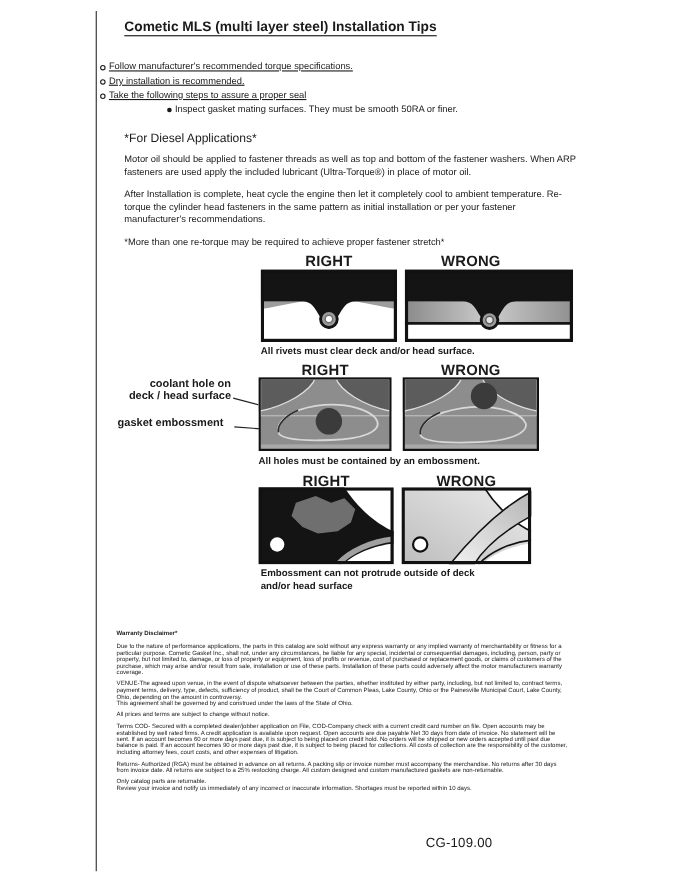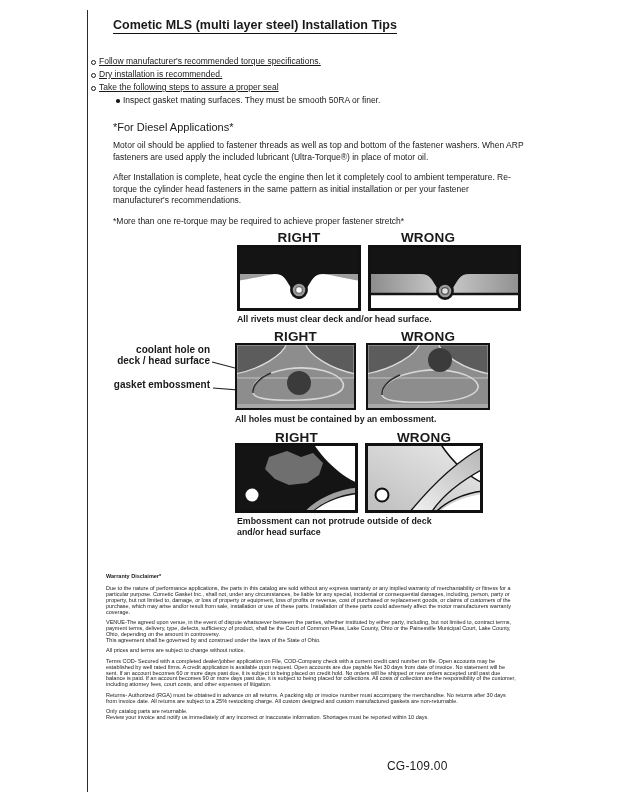--- a/index.html
+++ b/index.html
@@ -10,21 +10,21 @@
   }
   .left-rule{position:absolute;left:87px;top:10px;width:1px;height:782px;background:#2b2b2b;}
   .content{position:absolute;left:90px;top:15px;width:440px;}
   .title{margin-left:23px;display:inline-block;font-size:12.5px;font-weight:bold;
          border-bottom:1.5px solid #111;padding-bottom:1px;text-align:right;}
   .bullets{margin-top:21px;font-size:8.5px;line-height:13px;text-decoration:underline;}
   .bullet{position:relative;padding-left:9px;}
   .bullet::before{content:"";position:absolute;left:1px;top:4.5px;width:3px;height:3px;
                   border:0.9px solid #1a1a1a;border-radius:50%;}
   .sub-bullets{margin-left:25px;font-size:8.5px;line-height:13px;}
-  .sub-bullet{position:relative;padding-left:8px;}
+  .sub-bullet{position:relative;padding-left:8px;margin-left:36px;}
   .sub-bullet::before{content:"";position:absolute;left:1px;top:5px;width:3.6px;height:3.6px;
                   background:#1a1a1a;border-radius:50%;}
   .diesel-heading{margin:14px 0 7px 23px;font-size:11px;font-weight:normal;}
   .para{margin:0 0 9px 23px;width:412px;font-size:8.5px;line-height:11.5px;}
   .dlabel{position:absolute;font-size:13.5px;font-weight:bold;text-align:center;letter-spacing:0.2px;}
   .dcaption{position:absolute;font-size:8.8px;font-weight:bold;line-height:11px;}
   .panel{position:absolute;display:block;}
   .callout{position:absolute;font-size:10px;font-weight:bold;text-align:right;line-height:10.5px;}
   .connectors{position:absolute;left:210px;top:350px;}
   .disclaimer{position:absolute;left:106px;top:574px;width:412px;font-size:5.5px;line-height:5.9px;}
@@ -87,21 +87,21 @@
 
 <div class="dcaption" style="left:237px;top:314px;">All rivets must clear deck and/or head surface.</div>
 
 <div class="dlabel" style="left:235px;top:329px;width:121px;">RIGHT</div>
 <div class="dlabel" style="left:366px;top:329px;width:124px;">WRONG</div>
 
 <div class="callout" style="left:100px;top:345px;width:110px;">
   <div>coolant hole on</div>
   <div>deck / head surface</div>
 </div>
-<div class="callout" style="left:100px;top:380px;width:110px;">gasket embossment</div>
+<div class="callout" style="left:100px;top:380px;width:110px;text-align:center;">gasket embossment</div>
 
 <svg class="connectors" width="92" height="48" viewBox="0 0 92 48">
   <line x1="2" y1="12" x2="82" y2="33" stroke="#222222" stroke-width="1.1"></line>
   <line x1="3" y1="38" x2="54" y2="42" stroke="#222222" stroke-width="1.1"></line>
 </svg>
 
 <svg class="panel" style="left:235px;top:343px;" width="121" height="67" viewBox="0 0 121 67">
   <rect x="0" y="0" width="121" height="67" fill="#8d8d8d"></rect>
   <rect x="2" y="61" width="117" height="4" fill="#a8a8a8"></rect>
   <path d="M0 0 H52 C48 12 26 26 0 31 Z" fill="#5c5c5c" stroke="#dedede" stroke-width="1.2"></path>

